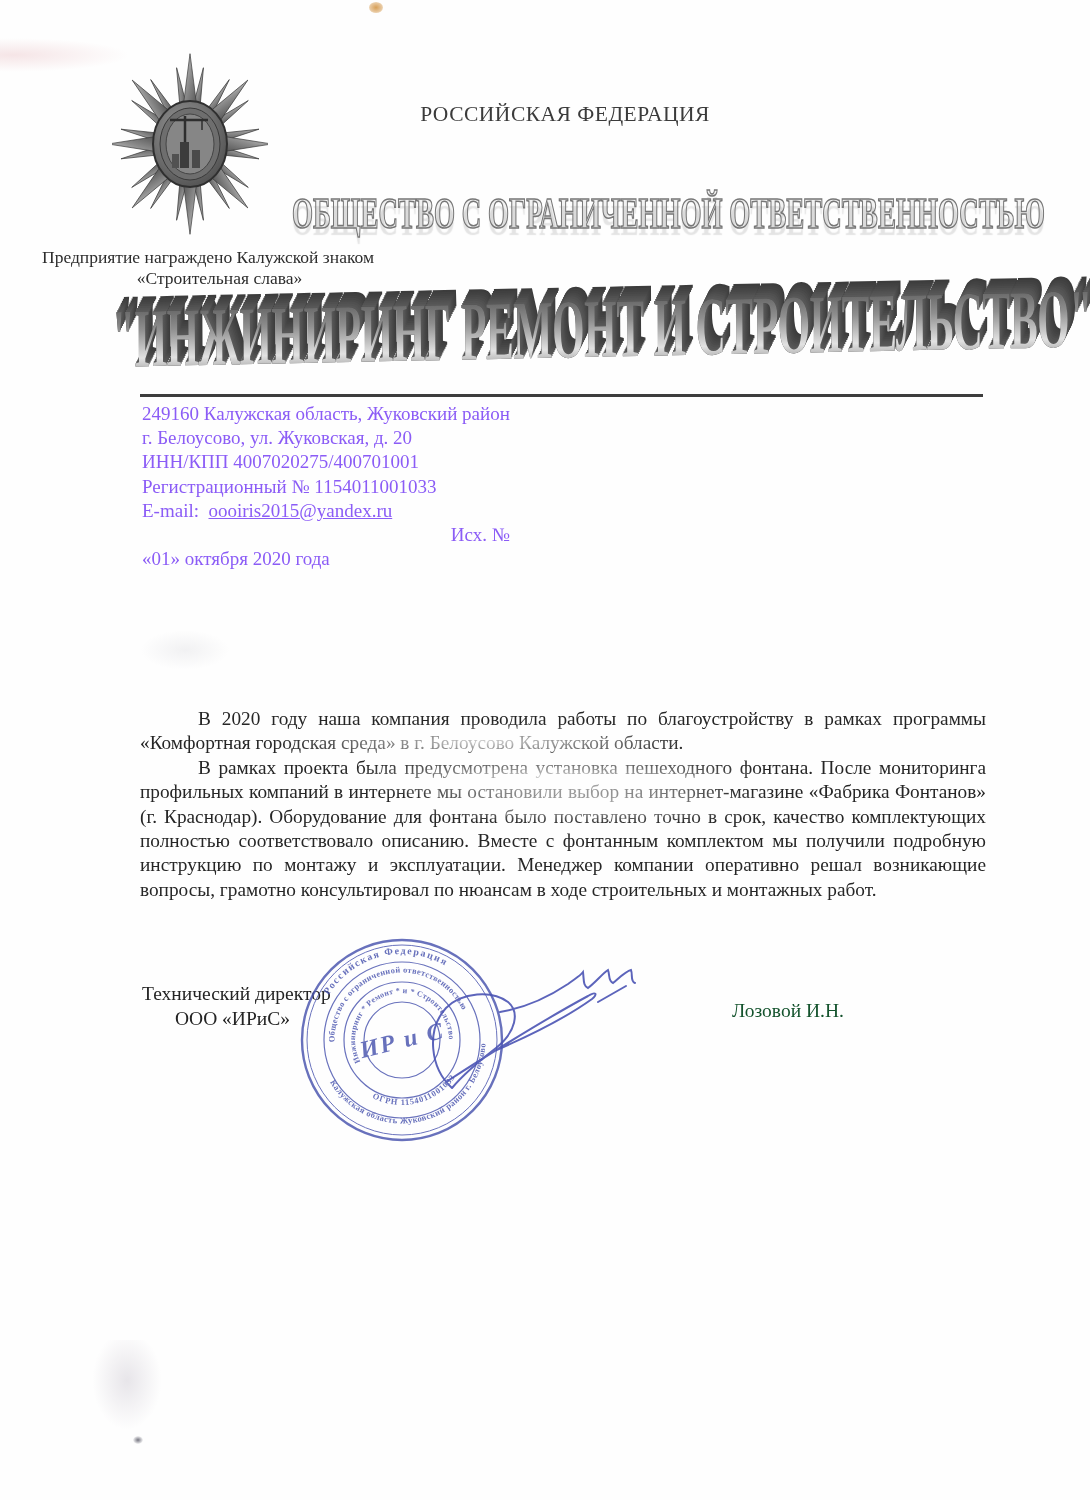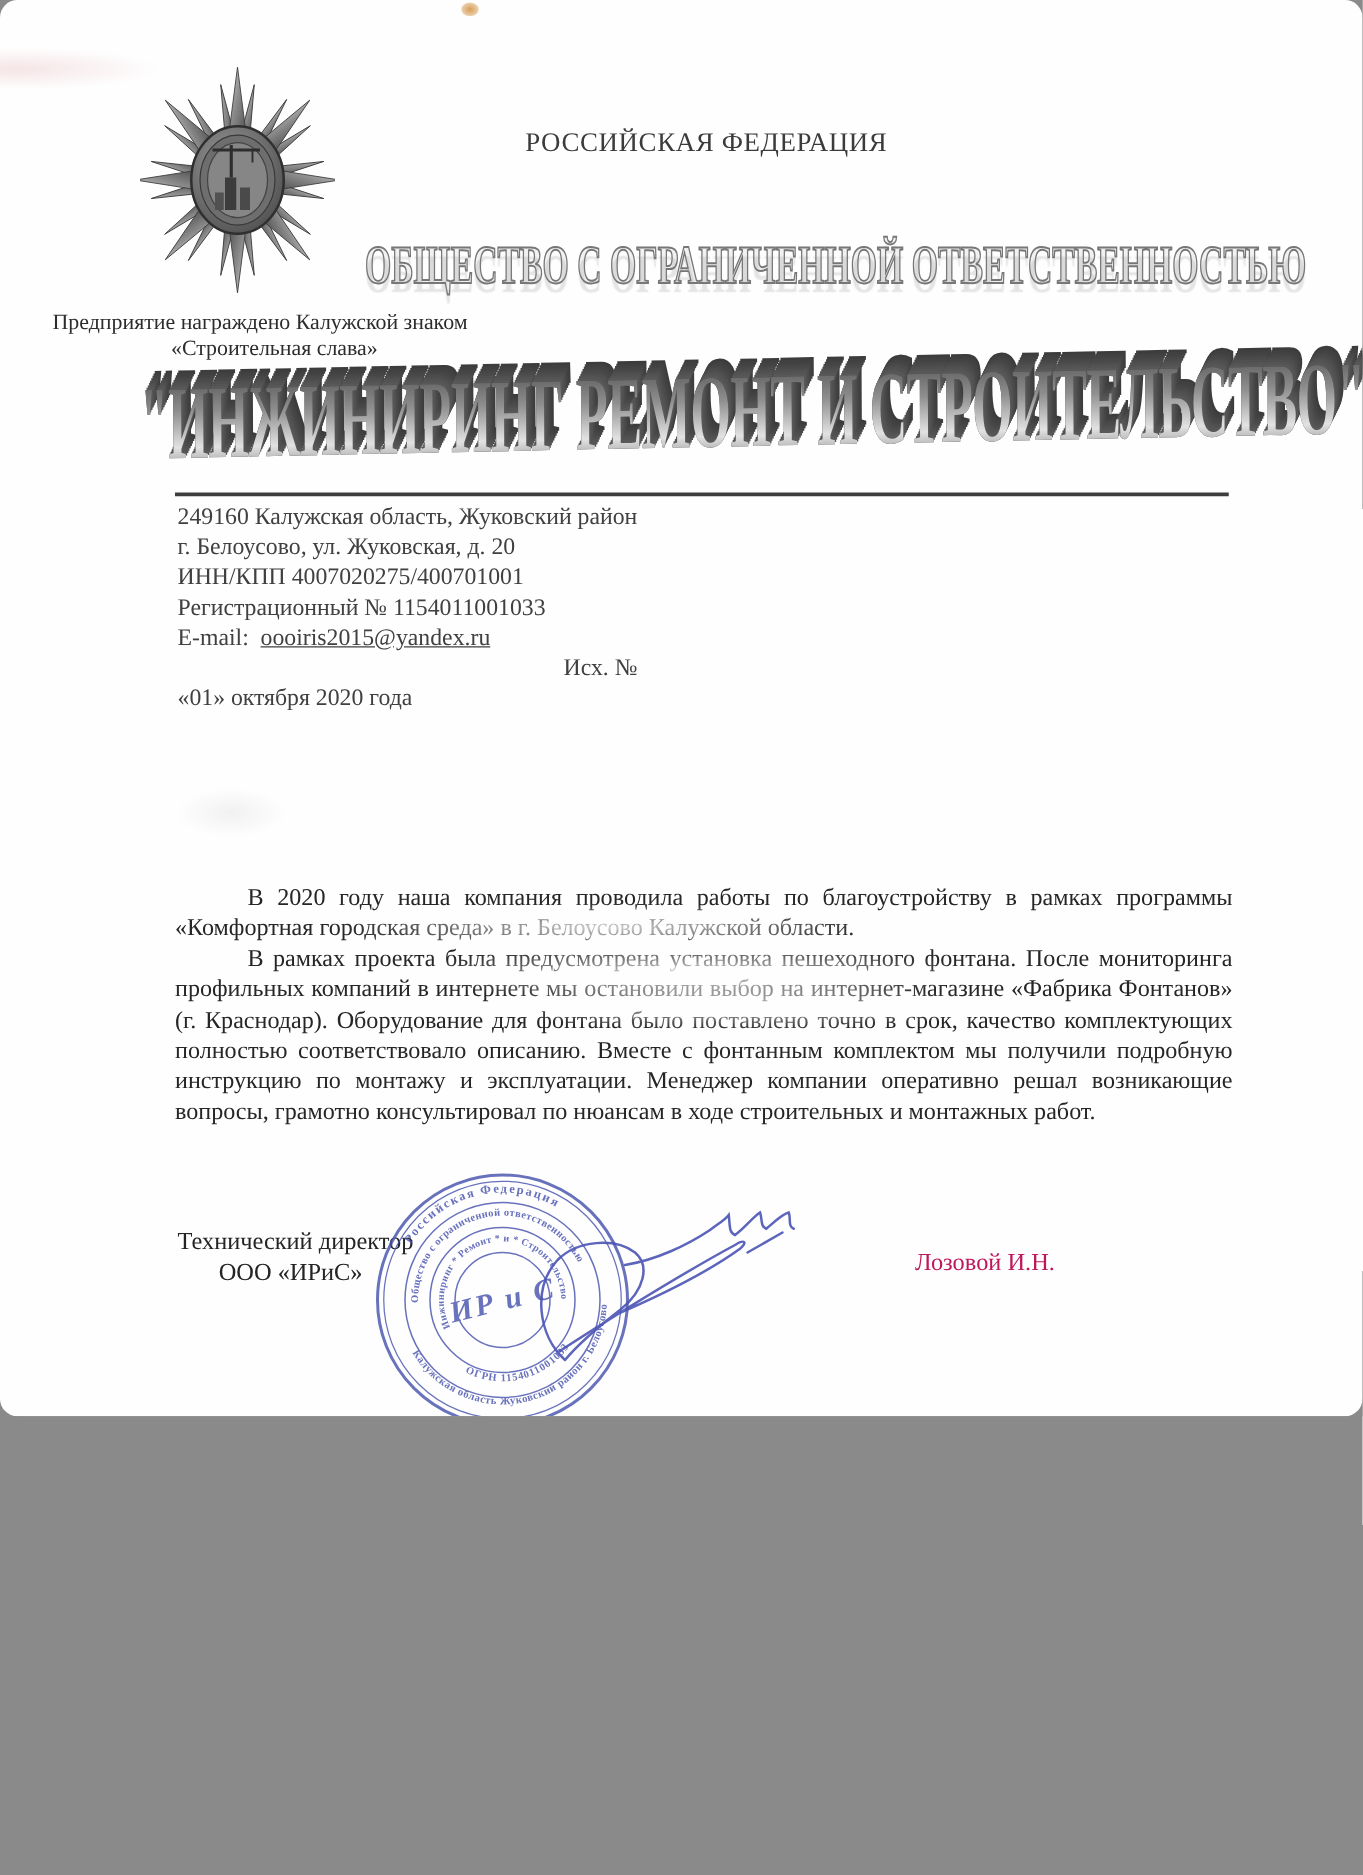--- a/index.html
+++ b/index.html
@@ -1,24 +1,23 @@
 <!DOCTYPE html>
 <html><head>
 <meta charset="utf-8">
 <style>
   html,body{margin:0;padding:0;background:#8a8a8a;}
   .page{
     position:relative;
-    width:1090px;height:1133px;
+    width:1090px;height:1500px;
     margin:0 auto;
     background:#fefefe;
     overflow:hidden;
     font-family:"Liberation Serif", serif;
     color:#222;
-    border-radius:14px;
   }
   
   .artifact{position:absolute;pointer-events:none;}
   .dot-orange{left:369px;top:2px;width:14px;height:11px;border-radius:50%;
     background:radial-gradient(ellipse at center, #d79f57 0%, rgba(215,159,87,.55) 60%, rgba(215,159,87,0) 100%);}
   .pink-smudge{left:0;top:38px;width:130px;height:34px;
     background:radial-gradient(ellipse at 10% 50%, rgba(225,170,175,.30), rgba(225,170,175,0) 70%);}
   .gray-smudge{left:92px;top:1340px;width:70px;height:90px;
     background:radial-gradient(ellipse at 50% 45%, rgba(150,140,160,.22), rgba(150,140,160,0) 70%);}
   .speck{left:133px;top:1436px;width:10px;height:8px;border-radius:50%;
@@ -63,35 +62,35 @@
                 4px -4px 0 #4b4b4b,5px -5px 0 #474747,6px -6px 0 #434343,
                 7px -7px 0 #404040,8px -8px 0 #3c3c3c;
   }
   .title-face{
     background:linear-gradient(180deg,#585858 4%,#8f8f8f 38%,#e2e2e2 72%,#909090 96%);
     -webkit-background-clip:text;background-clip:text;color:transparent;
   }
   .rule{position:absolute;left:140px;top:394px;width:843px;height:2.5px;background:#3d3d3d;}
 
   
-  .contacts{position:absolute;left:142px;top:402px;font-size:19px;line-height:24.2px;color:#404040;}
+  .contacts{position:absolute;left:142px;top:402px;font-size:19px;line-height:24.2px;color:#8b5cf6;}
   .contacts .out-ref{margin-left:5px;text-align:right;}
   .email-link{color:inherit;text-decoration:underline;cursor:pointer;}
 
   
   .body-text{
     position:absolute;left:140px;top:707px;width:846px;
     font-size:19.3px;line-height:24.4px;text-align:justify;color:#262626;
   }
   .body-text p{margin:0;text-indent:58px;}
 
   
   .sig-position{position:absolute;left:142px;top:983px;font-size:19.5px;color:#242424;}
   .sig-position .l2{margin-left:33px;margin-top:3px;}
-  .sig-name{position:absolute;left:732px;top:1000px;font-size:19.5px;color:#be185d;}
+  .sig-name{position:absolute;left:732px;top:1000px;font-size:19.5px;color:#14532d;}
   .stamp{position:absolute;left:296px;top:934px;width:212px;height:212px;opacity:.82;}
   .signature{position:absolute;left:410px;top:940px;width:250px;height:160px;}
 </style>
 </head>
 <body>
 
 <div class="page">
 
   <div class="artifact dot-orange"></div>
   <div class="artifact pink-smudge"></div>

